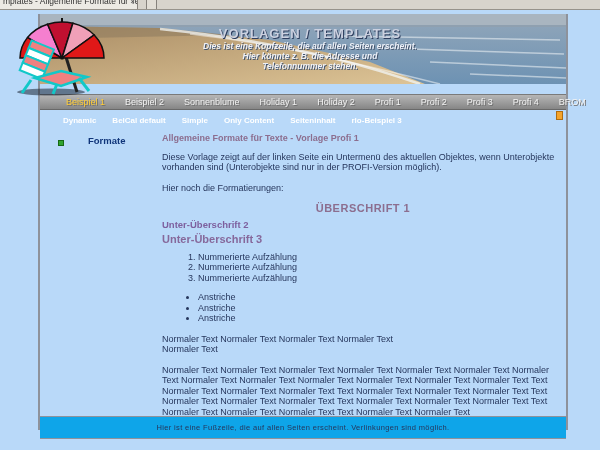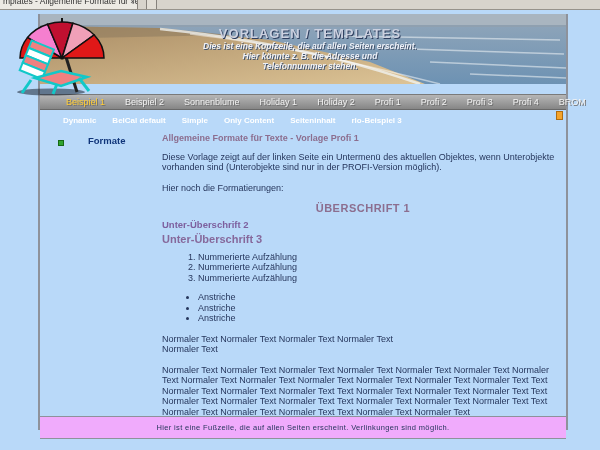--- a/index.html
+++ b/index.html
@@ -43,21 +43,21 @@
   .main{position:absolute;left:122px;top:23px;width:402px;color:#26365c;font-size:9px;line-height:10.5px;}
   .page-heading{font-weight:bold;color:#8c6e8f;margin-bottom:8px;}
   .main p{margin-bottom:10px;}
   .h1c{text-align:center;font-weight:bold;font-size:11px;letter-spacing:.5px;color:#8c6e8f;margin:3px 0 6px;}
   .h2c{font-weight:bold;font-size:9.5px;color:#7d5f9e;margin-bottom:4px;}
   .h3c{font-weight:bold;font-size:11px;color:#86689b;margin-bottom:7px;}
   .main ol{margin:0 0 9px 0;padding-left:36px;}
   .main ul{margin:0 0 10px 0;padding-left:36px;list-style:disc;}
   .main li{line-height:10.5px;}
 
-  .footer{height:23px;background:#f0abfc;border-top:1px solid #8e929b;border-bottom:1px solid #8e929b;display:flex;align-items:center;justify-content:center;}
+  .footer{height:23px;background:#0ea5e9;border-top:1px solid #8e929b;border-bottom:1px solid #8e929b;display:flex;align-items:center;justify-content:center;}
   .footer span{font-size:7.5px;letter-spacing:.35px;color:#26365c;}
 </style>
 </head>
 <body>
 
 <div class="screen">
 
   <div class="tabstrip">
     <div class="tab">
       <span class="tab-title">mplates - Allgemeine Formate für Texte</span>

